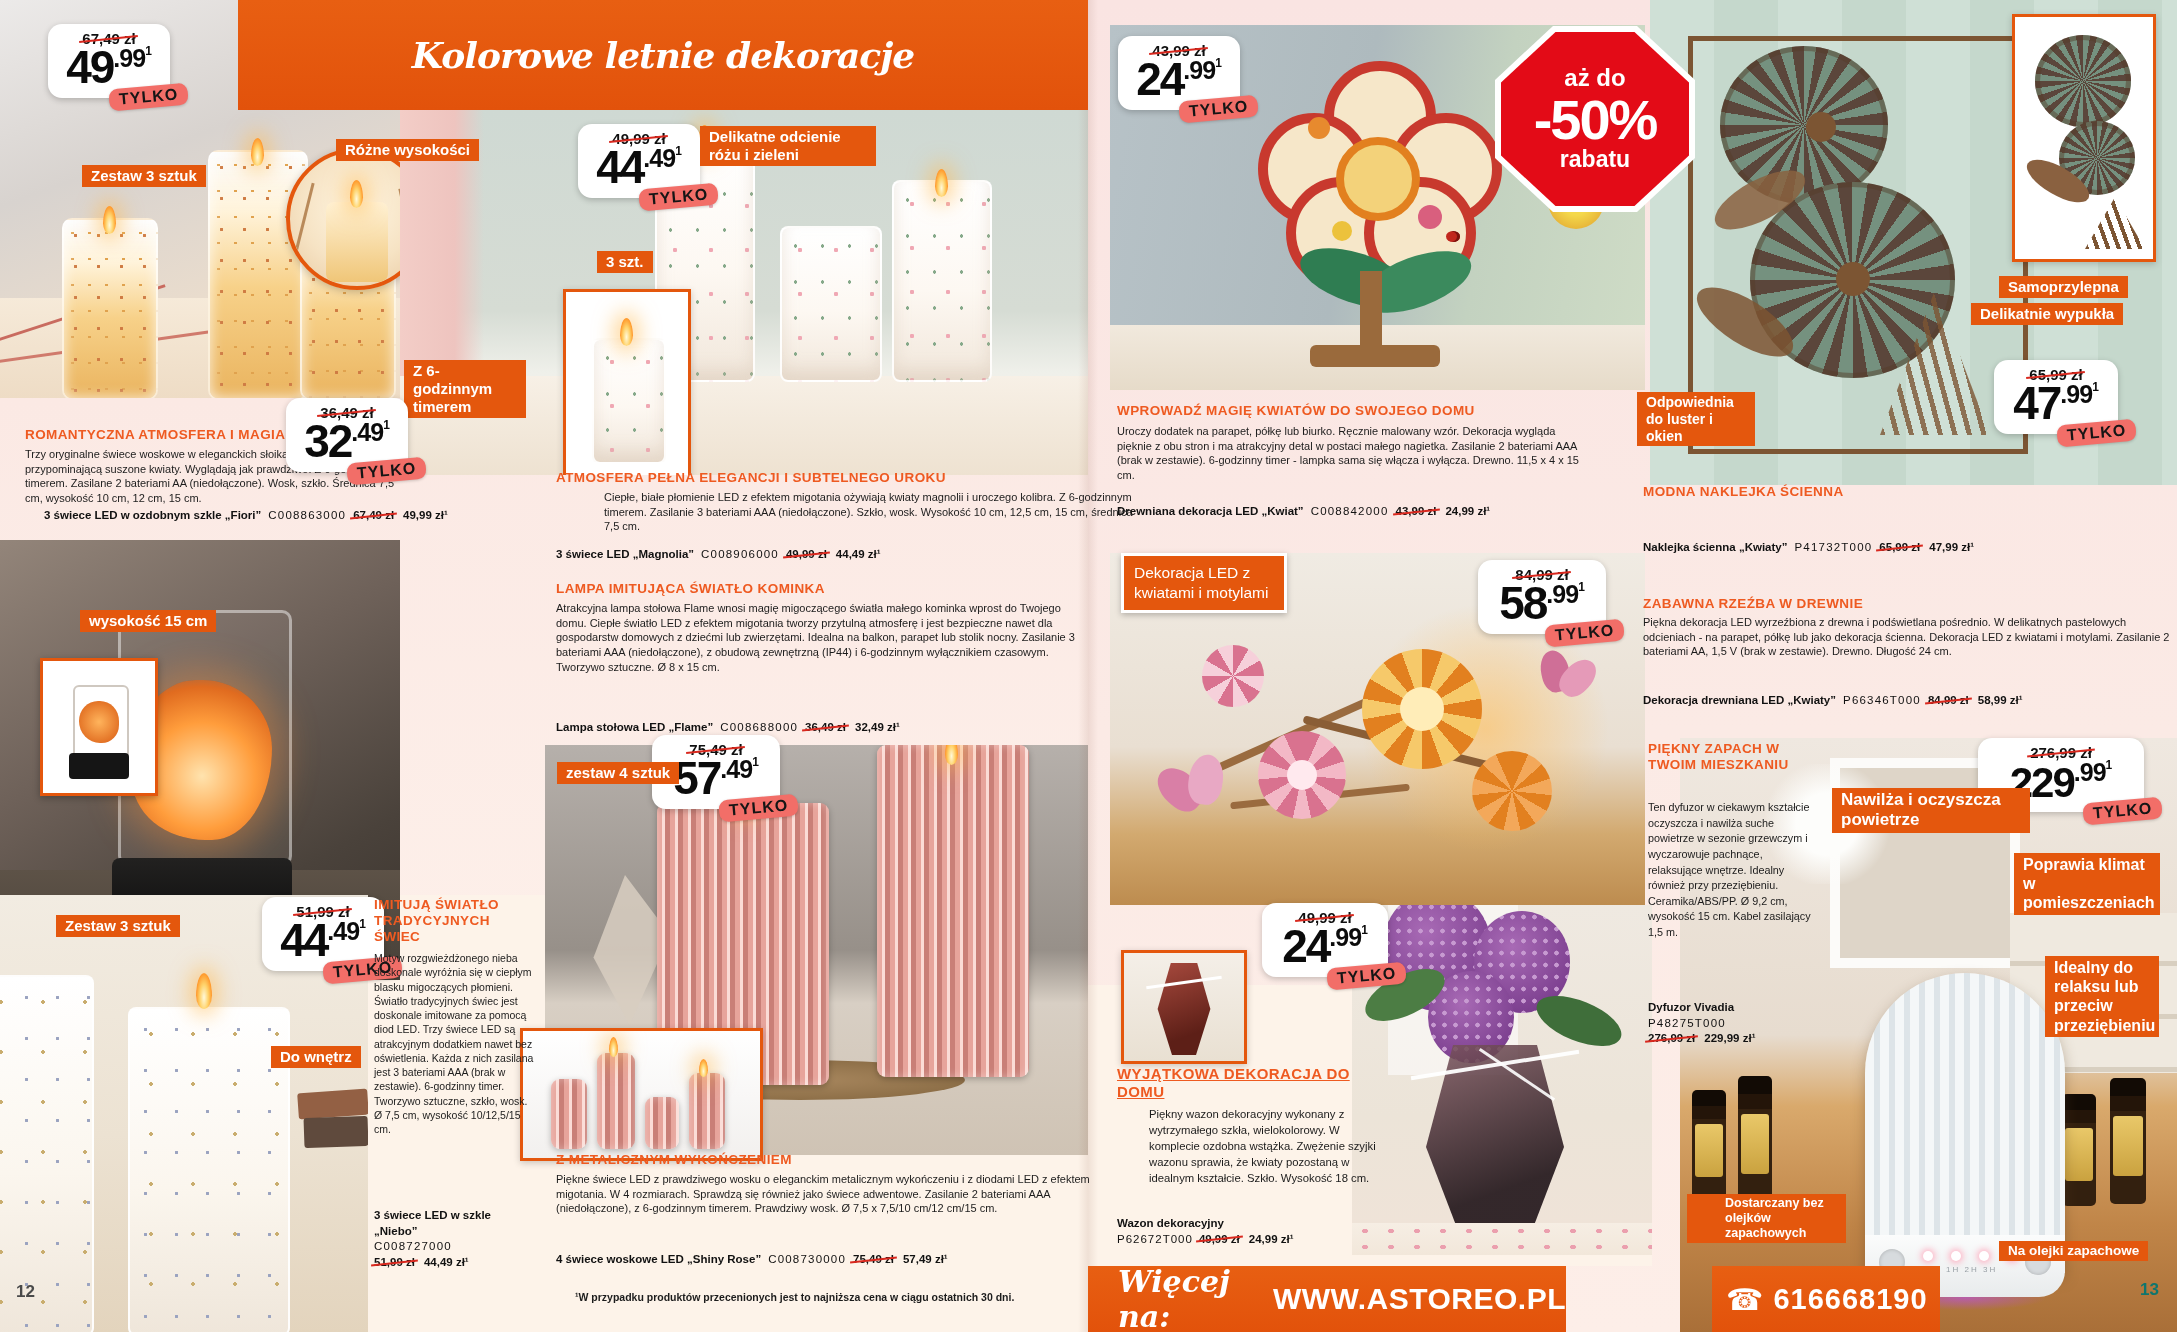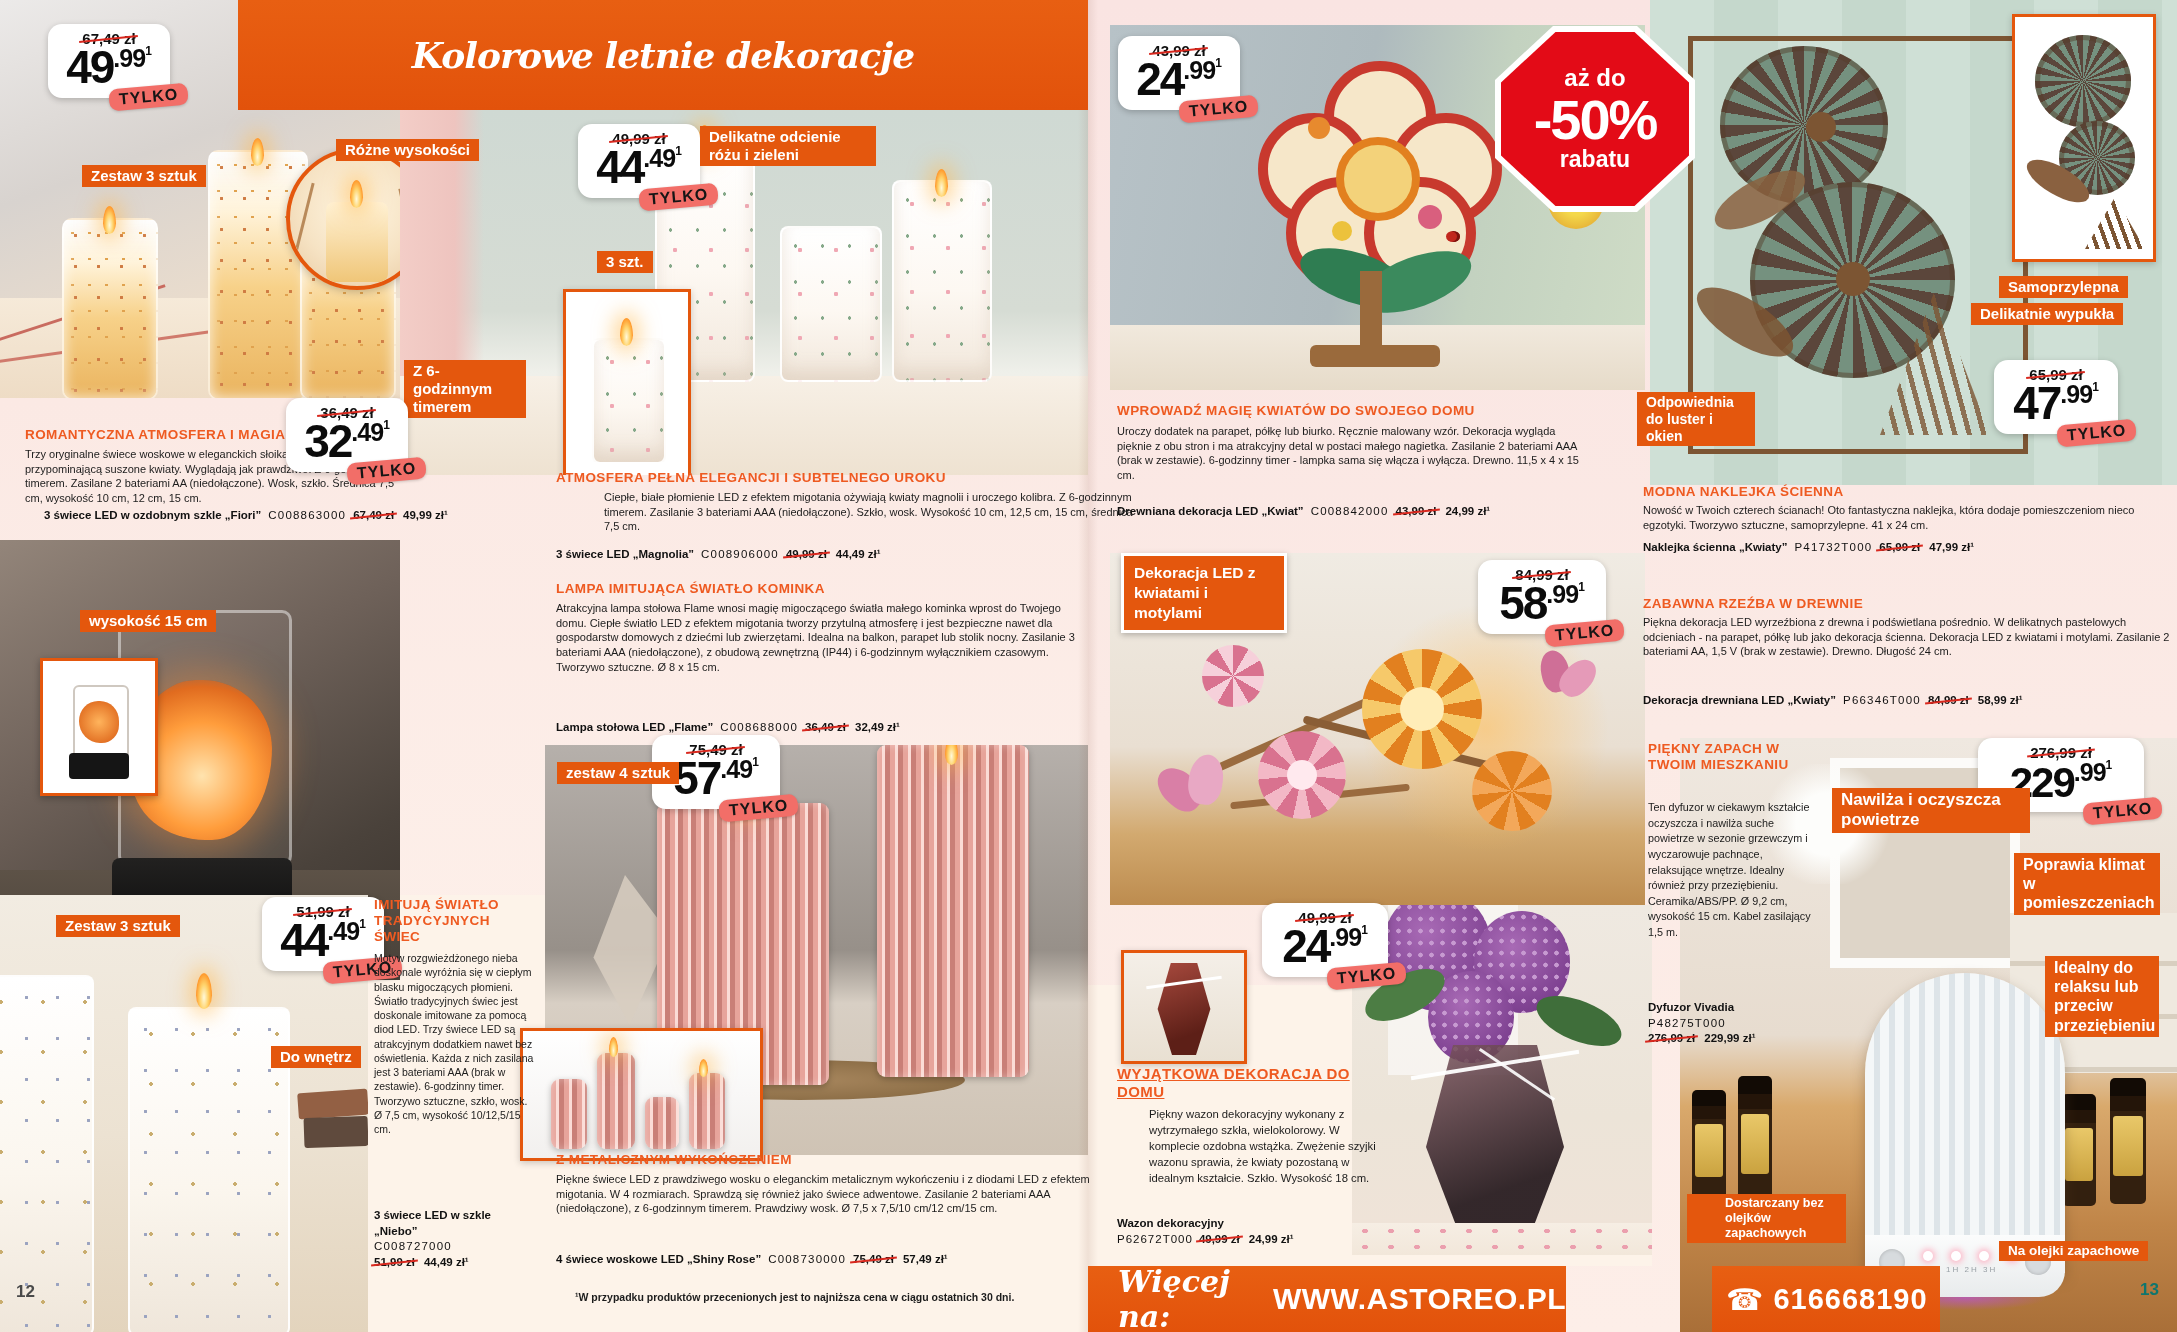--- a/index.html
+++ b/index.html
@@ -2,21 +2,21 @@
 <html><head>
 <meta charset="utf-8">
 <style>
   html,body{margin:0;padding:0;background:#e9e2dd;font-family:"Liberation Sans",sans-serif;}
   #canvas{position:relative;width:2177px;height:1332px;overflow:hidden;background:#fbe9e4;}
   .abs{position:absolute;}
   .photo{position:absolute;overflow:hidden;}
   
   .b{position:absolute;background:#e4570d;color:#fff;font-weight:700;font-size:15px;line-height:1.2;padding:2px 9px;white-space:nowrap;}
   .b.multi{white-space:normal;}
-  .bframe{position:absolute;background:#e4570d;border:3px solid #fff;color:#fff;font-weight:700;font-size:15.5px;line-height:1.3;padding:7px 10px;box-shadow:0 2px 6px rgba(0,0,0,.25);}
+  .bframe{position:absolute;background:#e4570d;border:3px solid #fff;color:#fff;font-weight:400;font-size:15.5px;line-height:1.3;padding:7px 10px;box-shadow:0 2px 6px rgba(0,0,0,.25);}
   
   .tag{position:absolute;background:#fff;border-radius:14px;padding:7px 8px 10px;text-align:center;box-shadow:0 2px 6px rgba(0,0,0,.22);}
   .pt-old{font-size:15px;font-weight:700;color:#101010;line-height:1;}
   .pt-main{font-weight:700;color:#0b0b0b;line-height:.9;letter-spacing:-2px;white-space:nowrap;}
   .pt-whole{font-size:46px;}
   .pt-cents{font-size:25px;vertical-align:16px;letter-spacing:-1px;}
   .pt-sup{font-size:12px;vertical-align:28px;letter-spacing:0;}
   .tylko{position:absolute;right:-18px;bottom:-10px;background:#f26e68;color:#151515;font-weight:700;font-size:16px;letter-spacing:1px;padding:2px 10px;border-radius:9px;transform:rotate(-5deg);box-shadow:0 1px 3px rgba(0,0,0,.2);}
   
   .x{position:relative;display:inline-block;}
@@ -341,21 +341,20 @@
 
   <div class="b" style="left:1999px;top:276px;">Samoprzylepna</div>
   <div class="b" style="left:1971px;top:303px;">Delikatnie wypukła</div>
   <div class="b multi" style="left:1637px;top:392px;width:100px;font-size:14px;">Odpowiednia do luster i okien</div>
   <div class="tag" style="left:1994px;top:360px;width:108px;">
     <div class="pt-old"><span class="x">65,99 zł</span></div>
     <div class="pt-main"><span class="pt-whole">47</span><span class="pt-cents">.99</span><span class="pt-sup">1</span></div>
     <span class="tylko">TYLKO</span>
   </div>
   <div class="h" style="left:1643px;top:484px;width:530px;">MODNA NAKLEJKA ŚCIENNA</div>
-  <div class="bd" style="left:1643px;top:503px;width:530px;">Nowość w Twoich czterech ścianach! Oto fantastyczna naklejka, która dodaje pomieszczeniom nieco egzotyki. Tworzywo sztuczne, samoprzylepne. 41 x 24 cm.</div>
   <div class="pl" style="left:1643px;top:541px;">
     <span class="nm">Naklejka ścienna „Kwiaty”</span><span class="cd">P41732T000</span><span class="op x">65,99 zł</span><span class="np">47,99 zł¹</span>
   </div>
 
   <div class="h" style="left:1643px;top:596px;width:530px;">ZABAWNA RZEŹBA W DREWNIE</div>
   <div class="bd" style="left:1643px;top:615px;width:530px;">Piękna dekoracja LED wyrzeźbiona z drewna i podświetlana pośrednio. W delikatnych pastelowych odcieniach - na parapet, półkę lub jako dekoracja ścienna. Dekoracja LED z kwiatami i motylami. Zasilanie 2 bateriami AA, 1,5 V (brak w zestawie). Drewno. Długość 24 cm.</div>
   <div class="pl" style="left:1643px;top:694px;">
     <span class="nm">Dekoracja drewniana LED „Kwiaty”</span><span class="cd">P66346T000</span><span class="op x">84,99 zł</span><span class="np">58,99 zł¹</span>
   </div>
   <div class="bframe" style="left:1121px;top:553px;width:140px;">Dekoracja LED z kwiatami i motylami</div>

